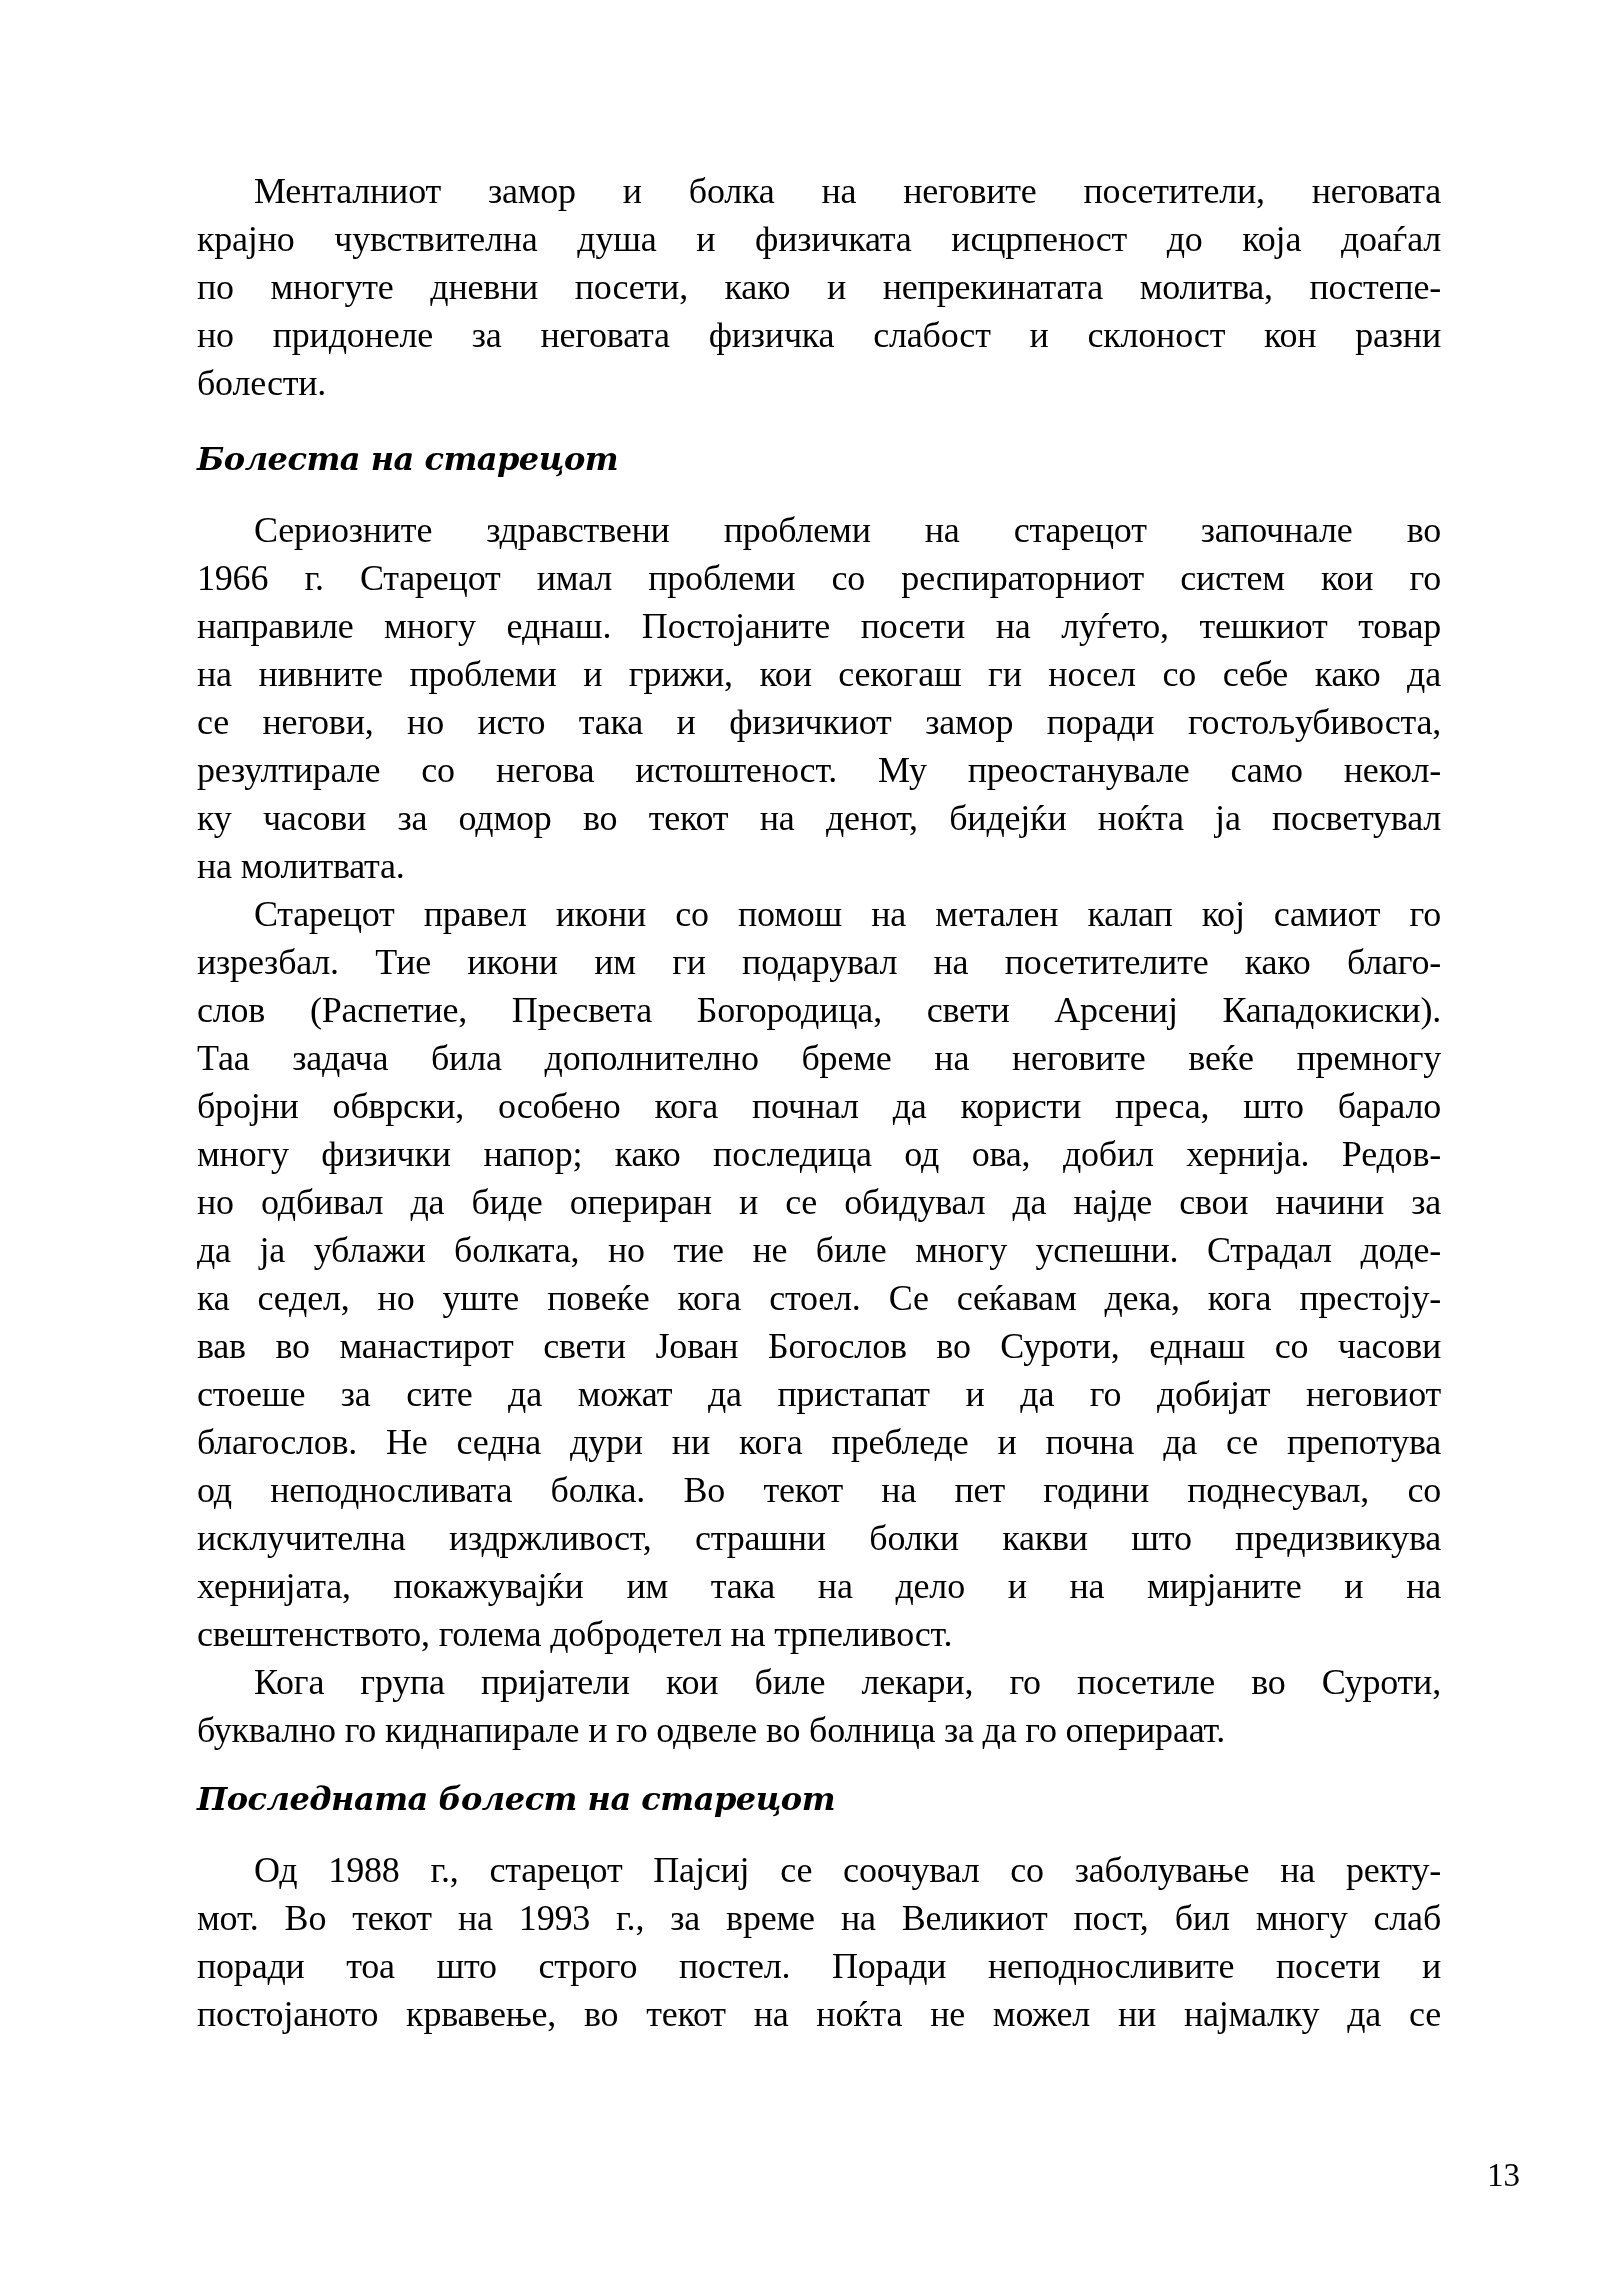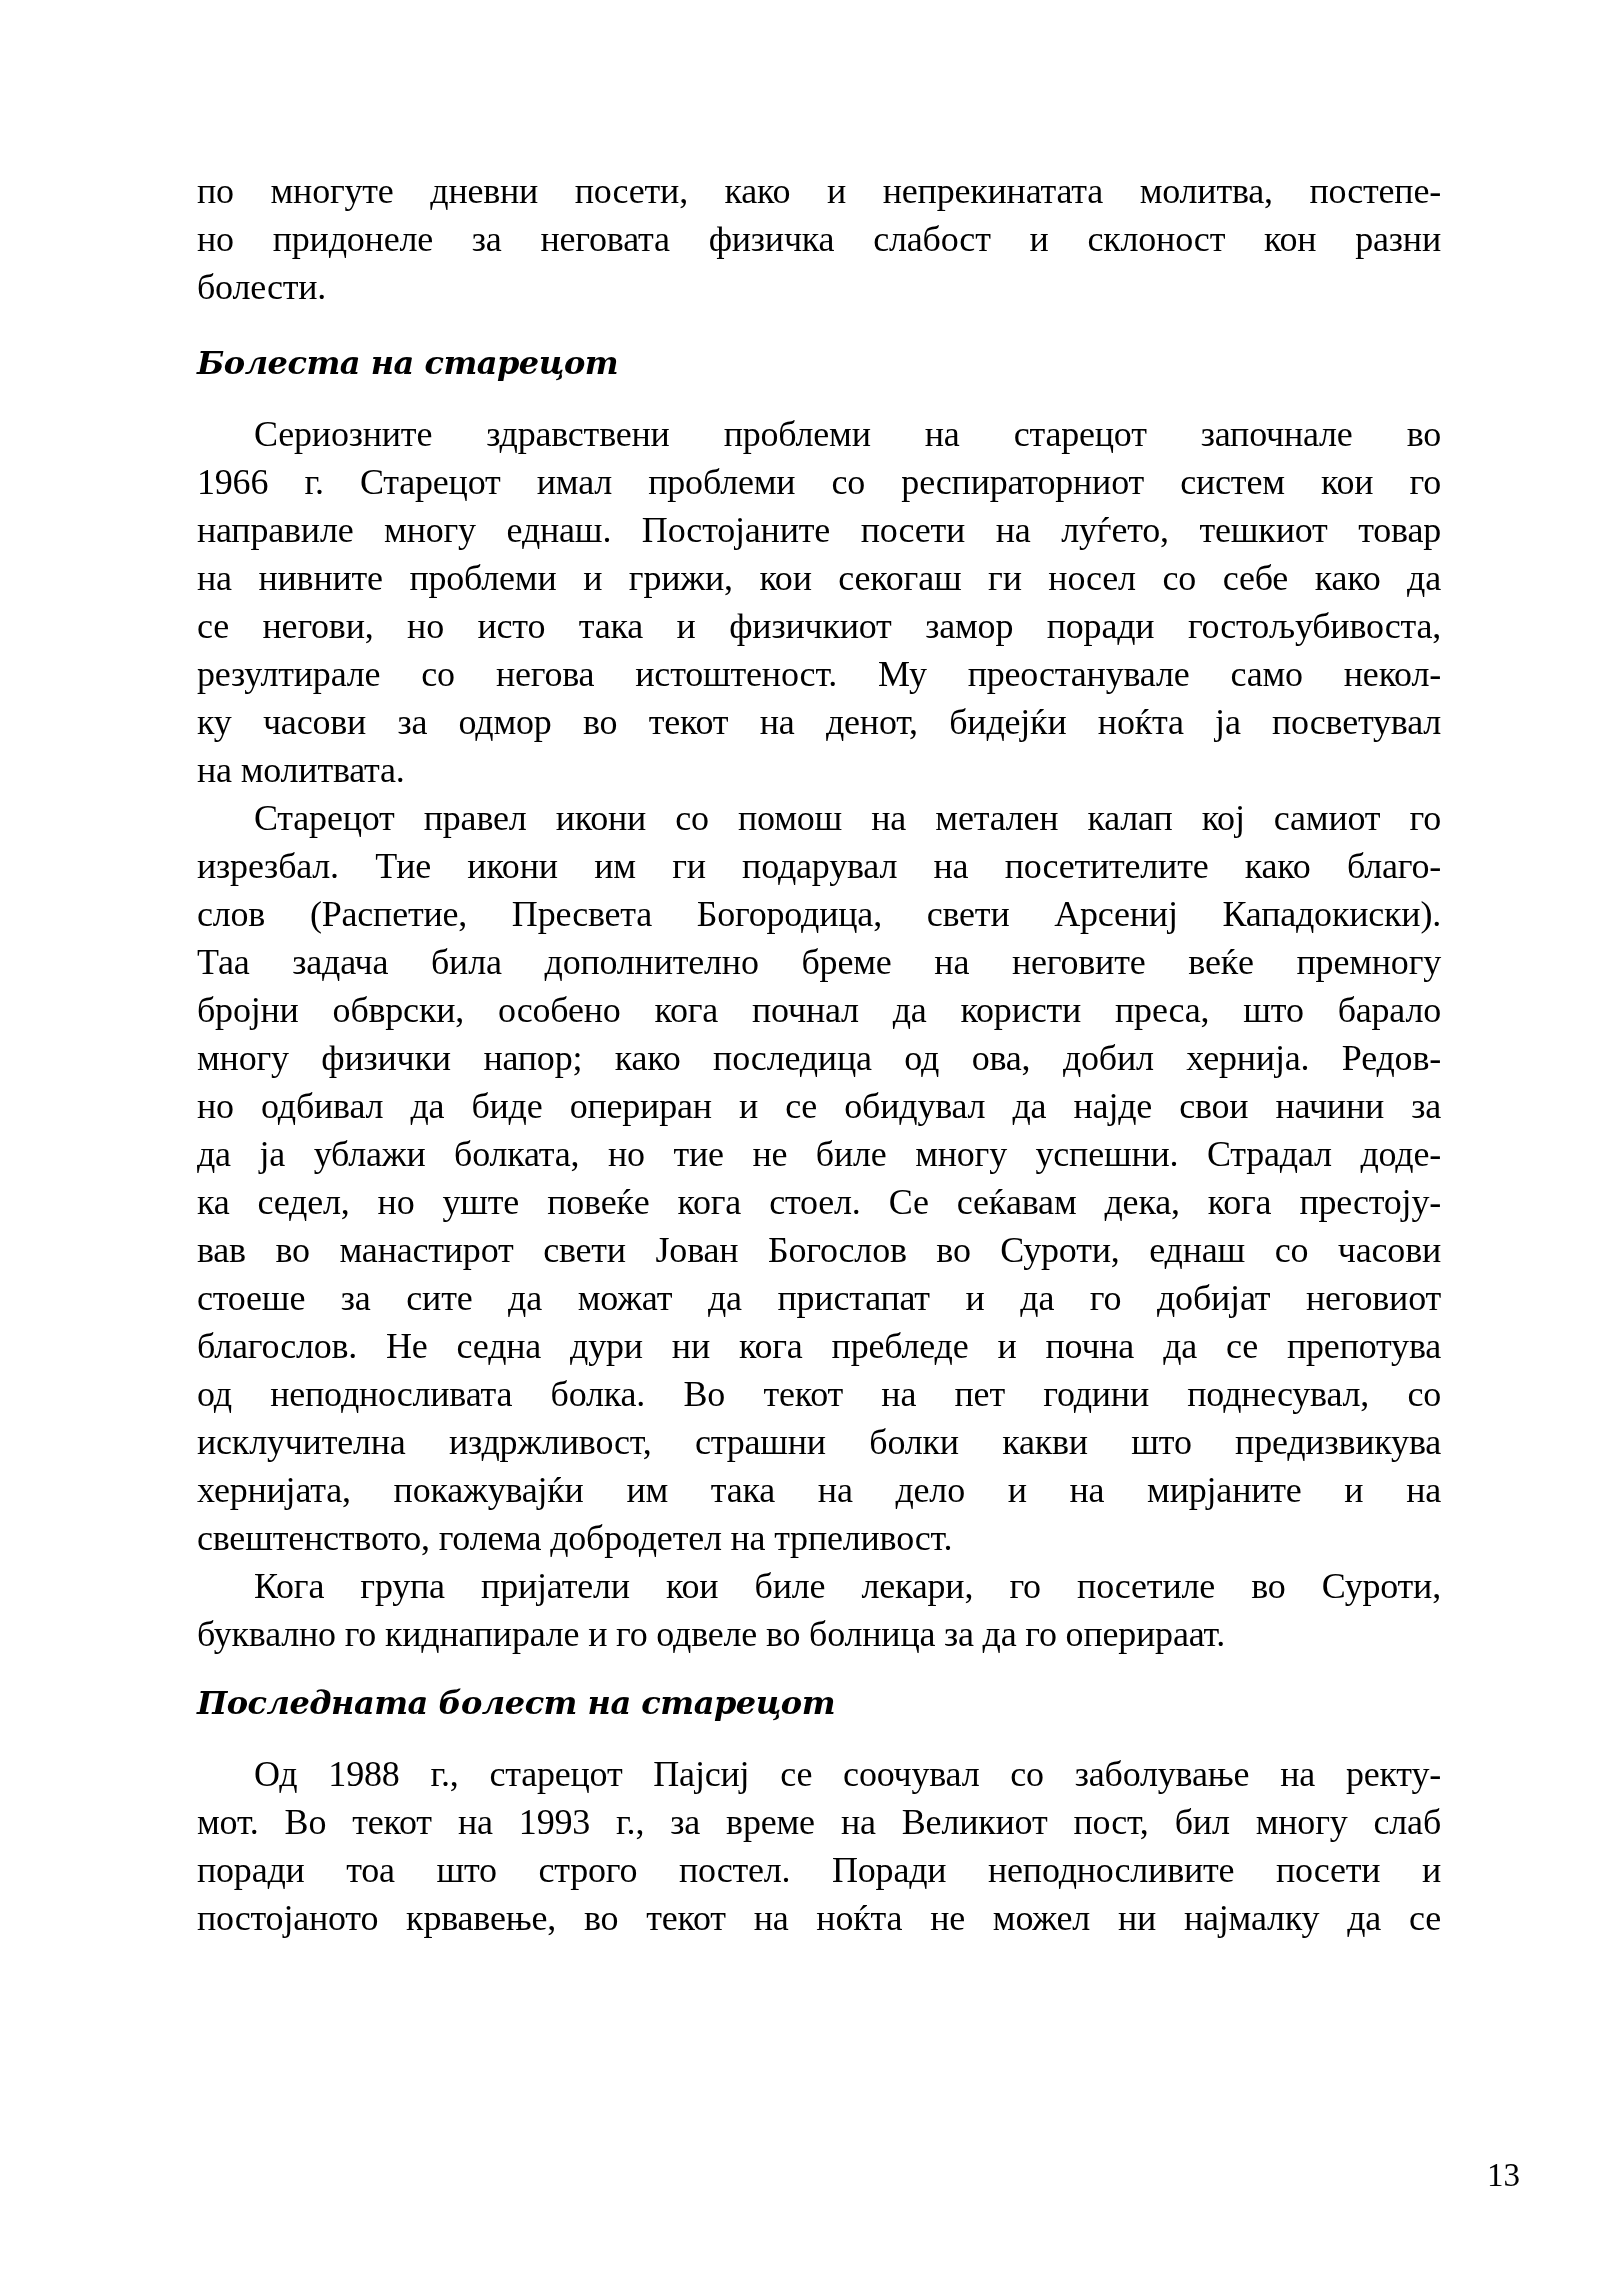--- a/index.html
+++ b/index.html
@@ -49,20 +49,22 @@
     line-height: 39px;
     font-family: "Liberation Serif", serif;
   }
 </style>
 </head>
 <body>
 
 <div class="page" id="page-body">
     <section>
       <div class="paragraph">
+        <span class="line indent">Менталниот замор и болка на неговите посетители, неговата</span>
+        <span class="line">крајно чувствителна душа и физичката исцрпеност до која доаѓал</span>
         <span class="line">по многуте дневни посети, како и непрекинатата молитва, постепе-</span>
         <span class="line">но придонеле за неговата физичка слабост и склоност кон разни</span>
         <span class="line last">болести.</span>
       </div>
     </section>
     <section>
       <h2 class="heading h1">Болеста на старецот</h2>
       <div class="paragraph">
         <span class="line indent">Сериозните здравствени проблеми на старецот започнале во</span>
         <span class="line">1966 г. Старецот имал проблеми со респираторниот систем кои го</span>

